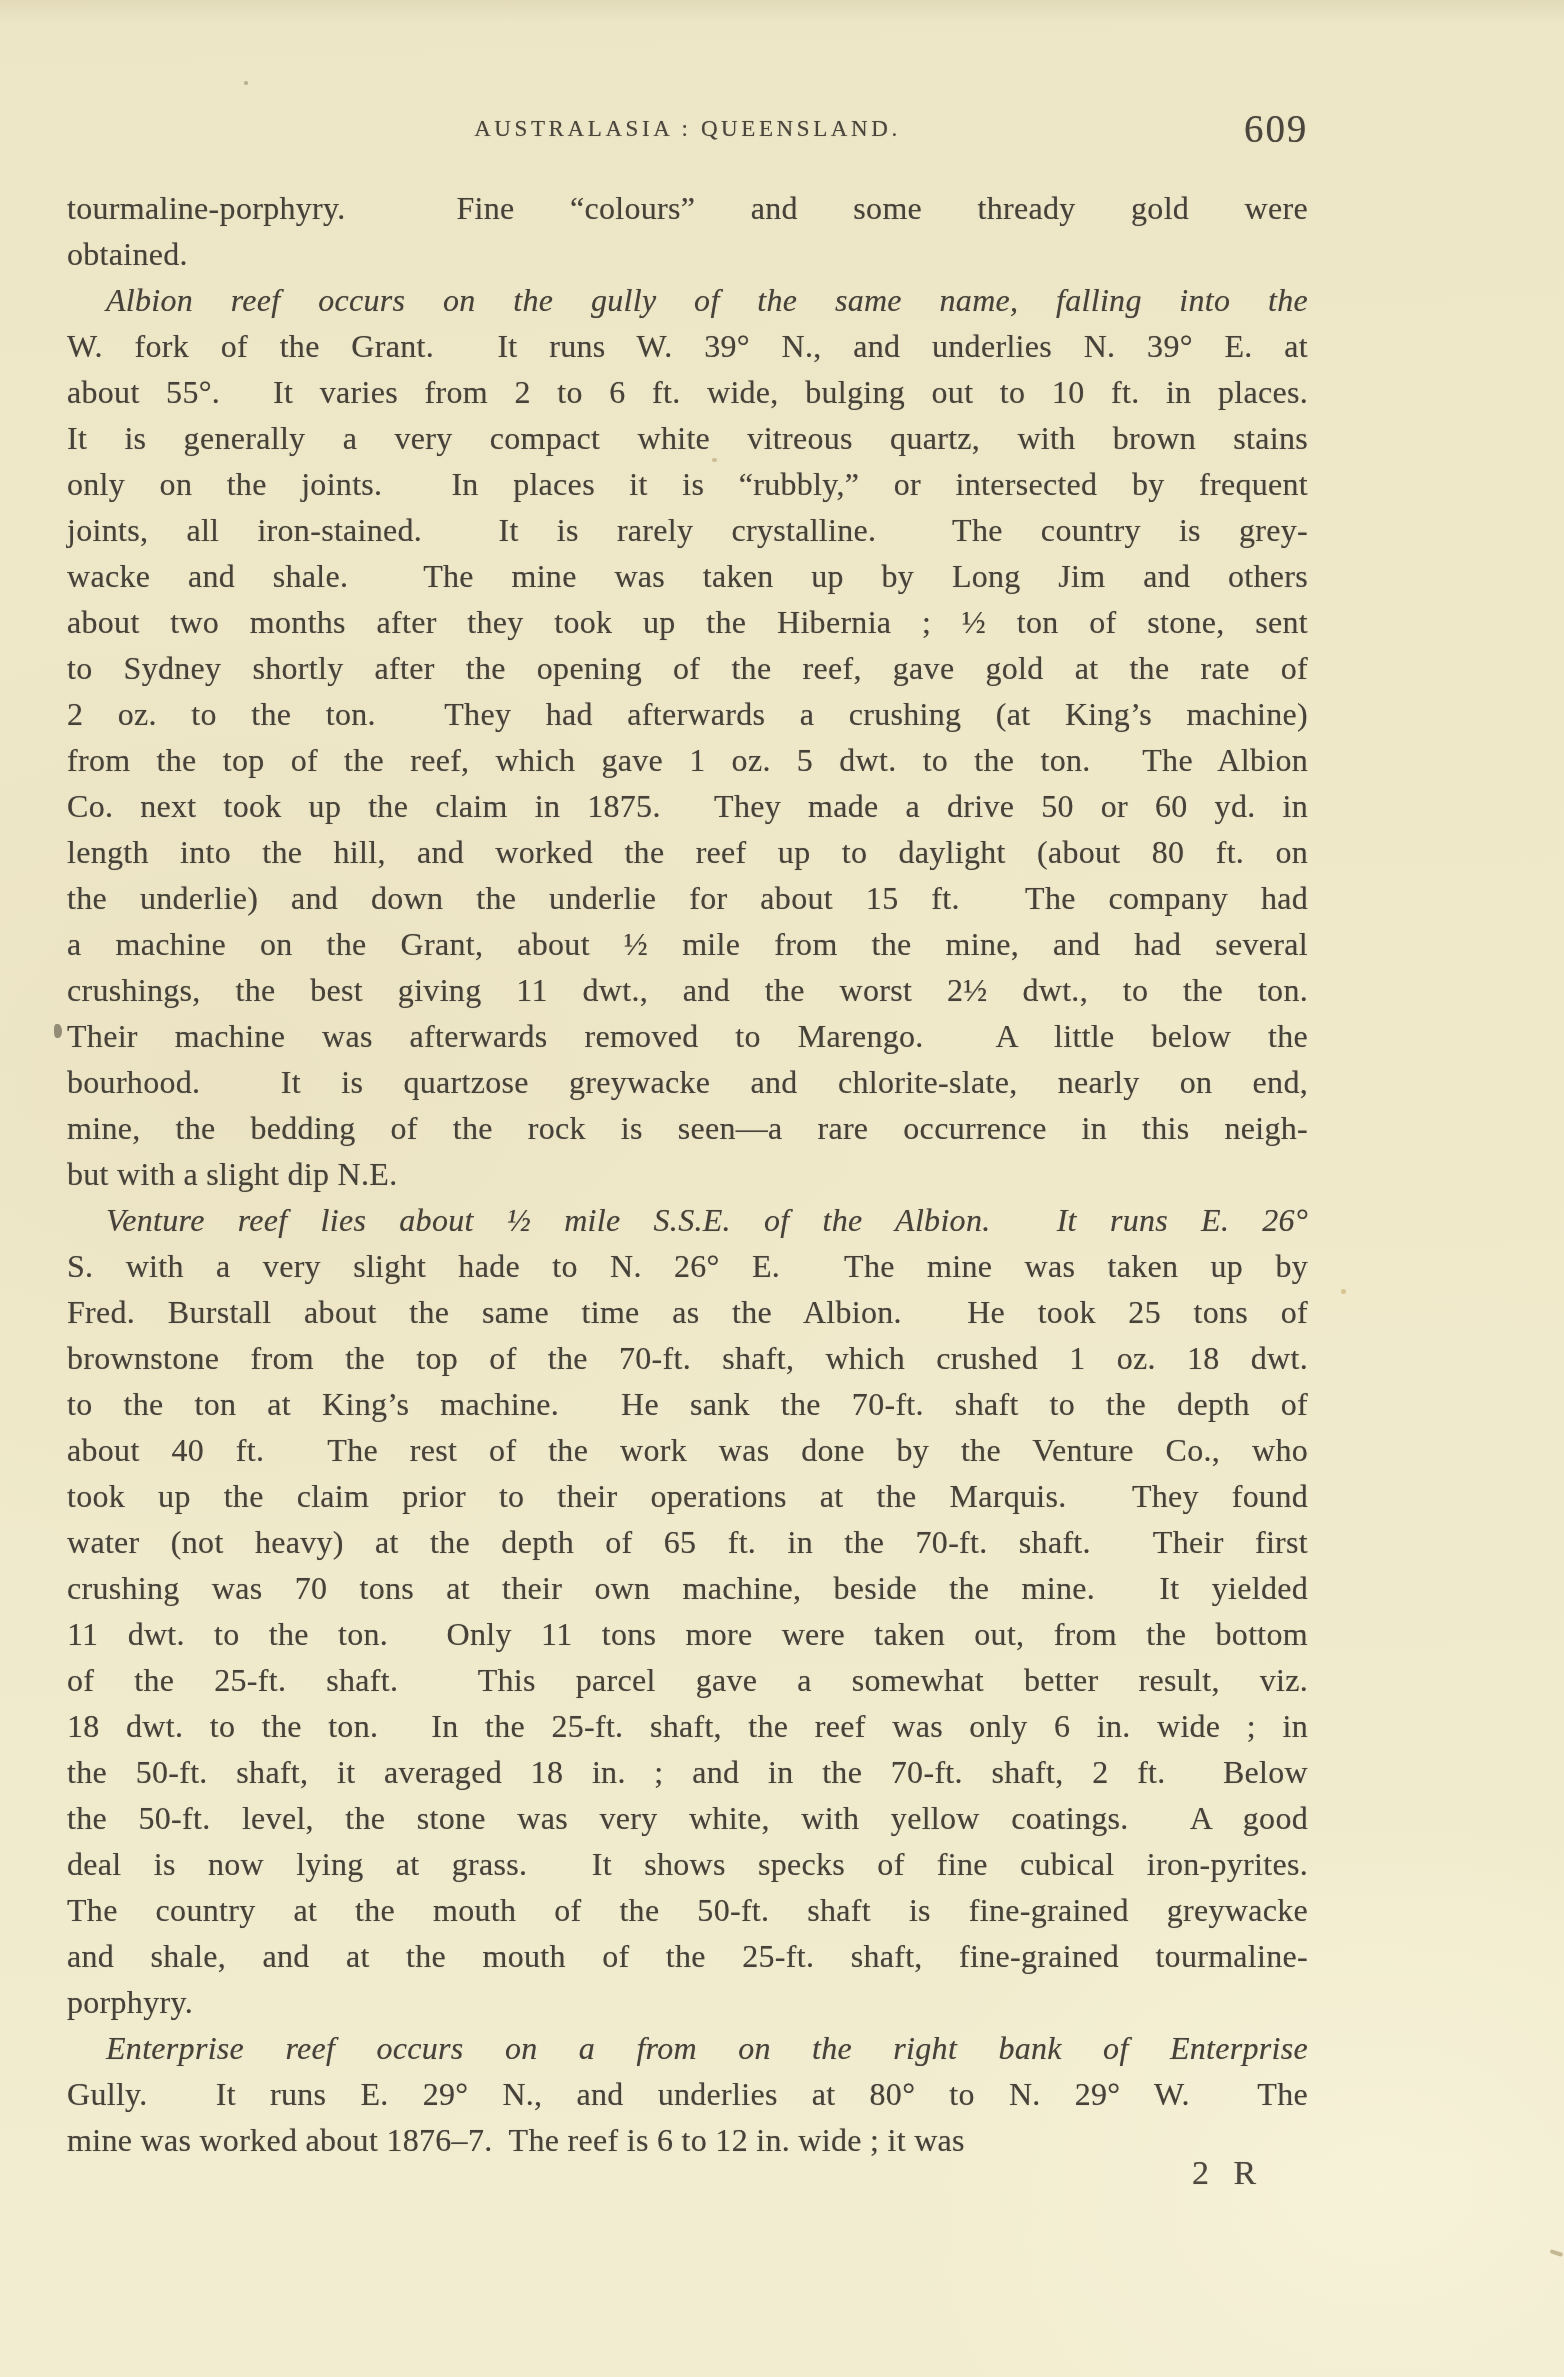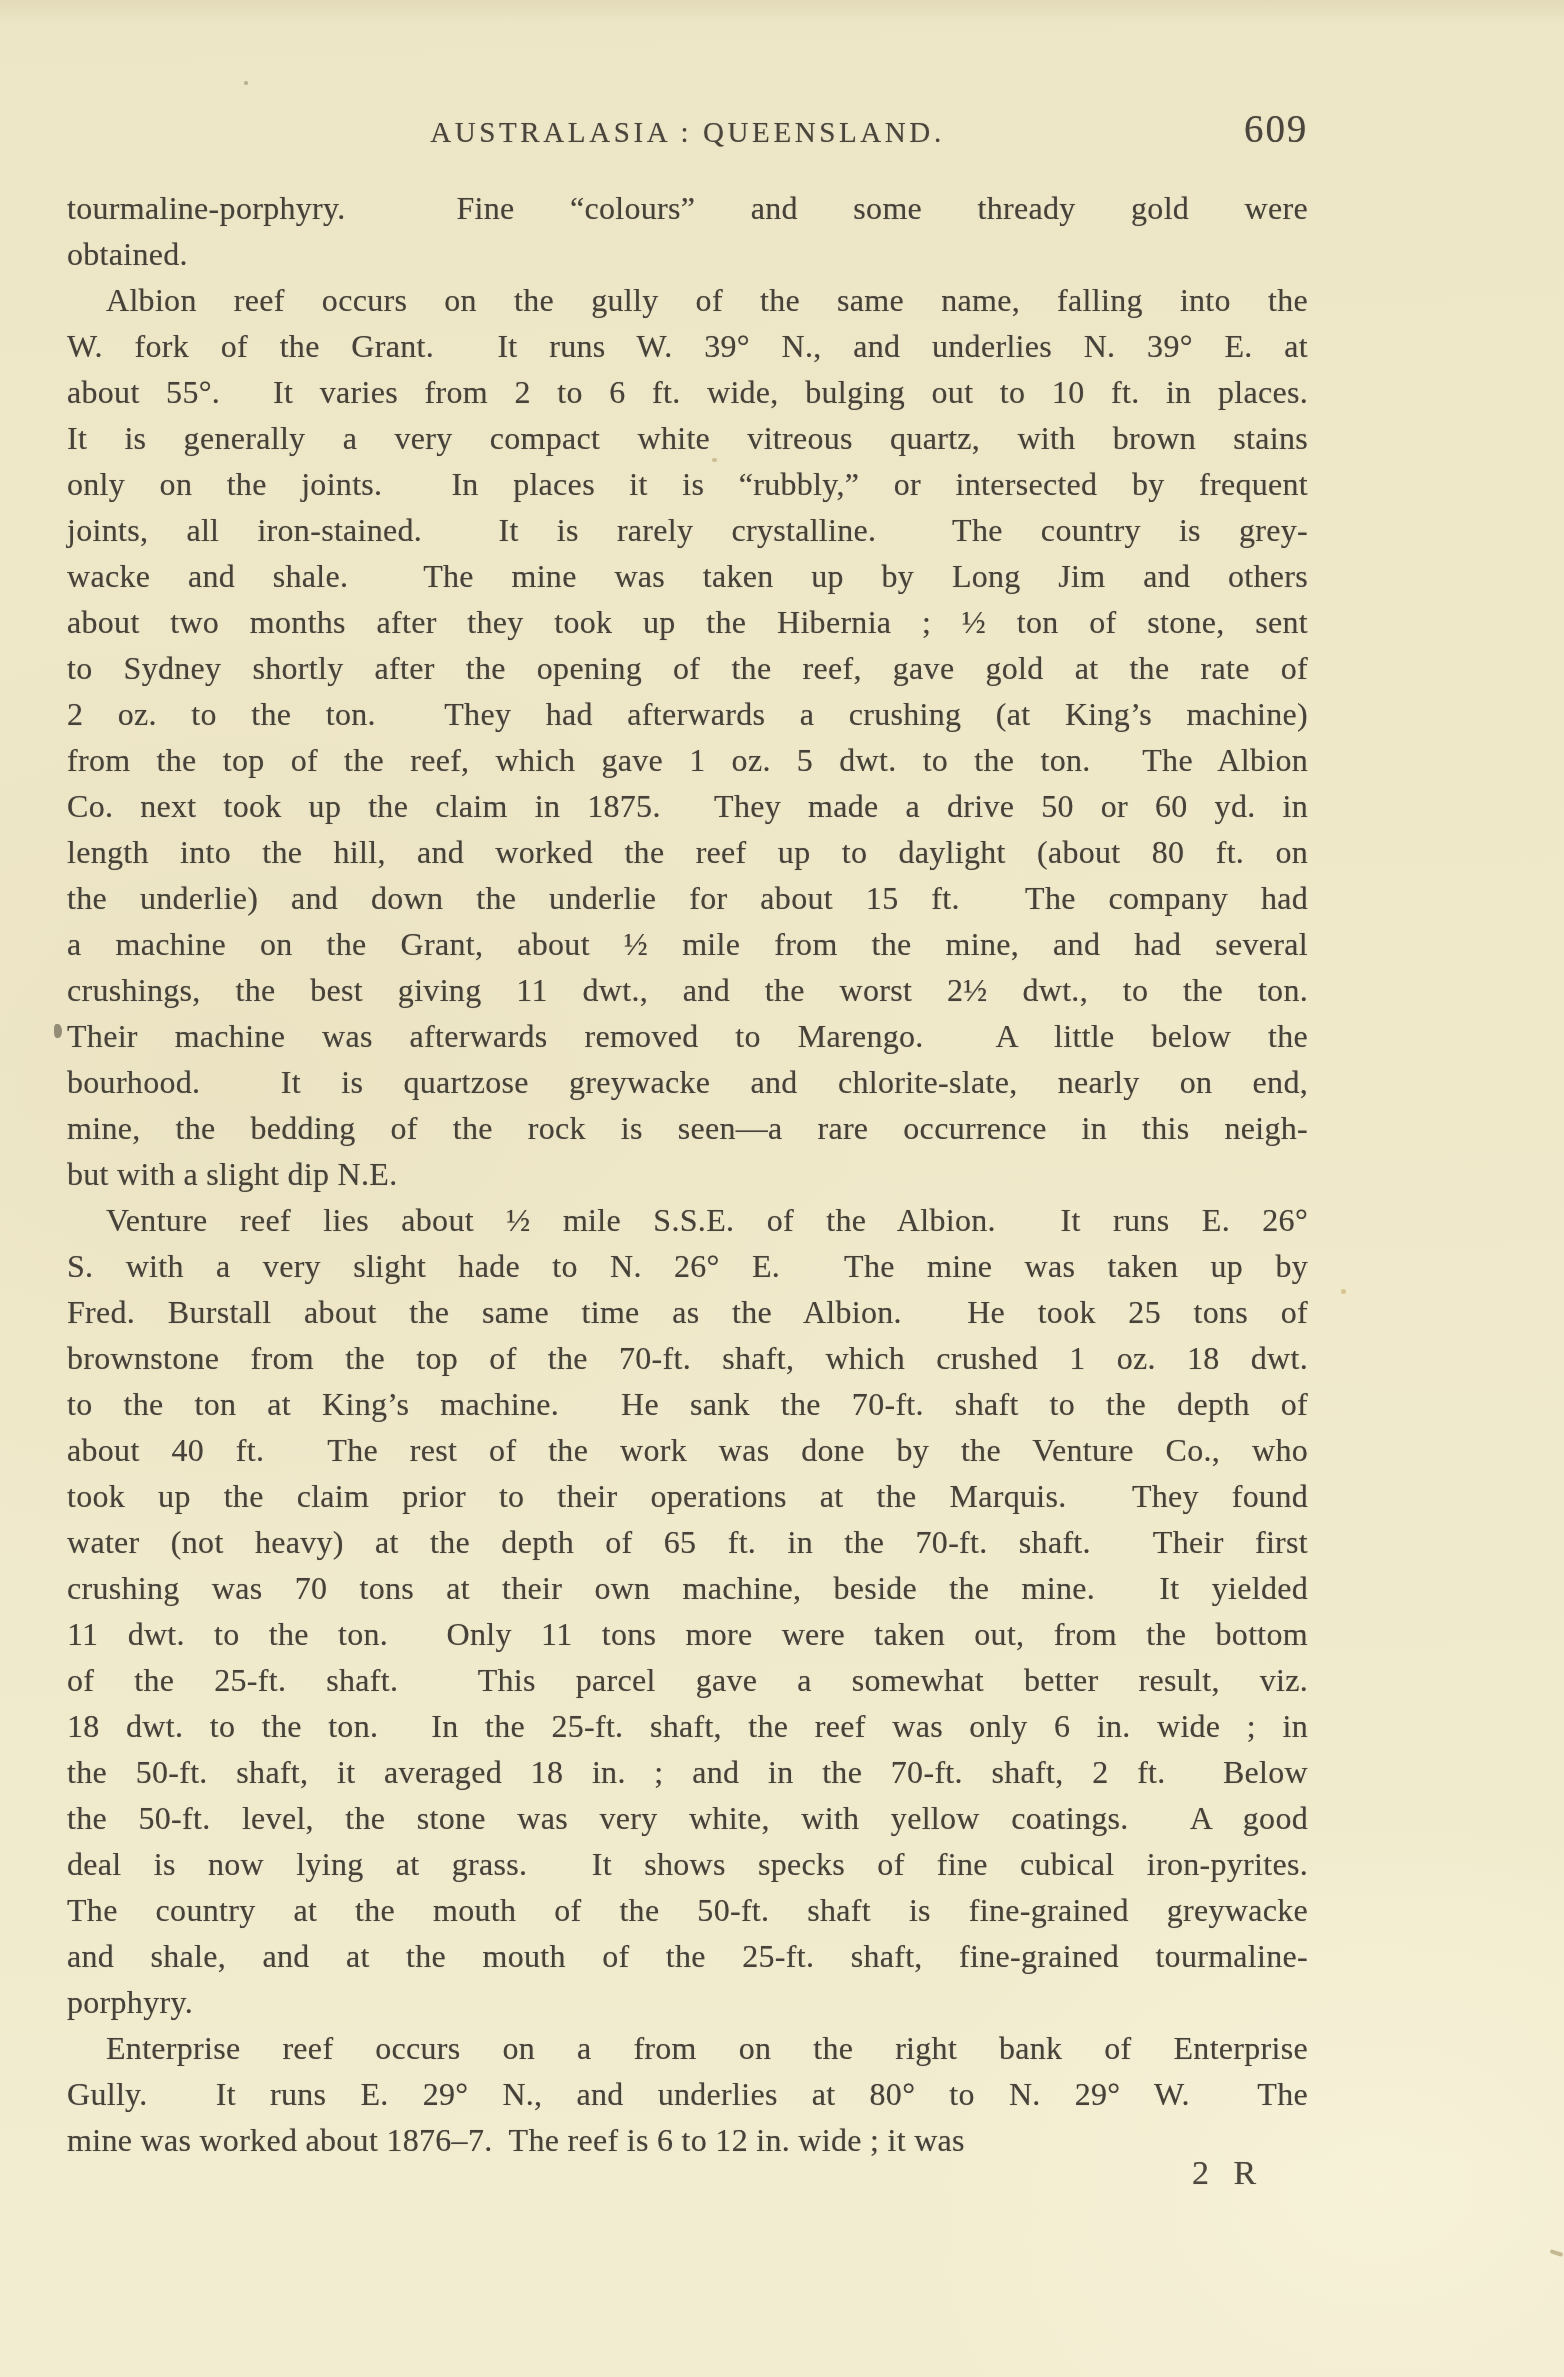--- a/index.html
+++ b/index.html
@@ -28,21 +28,21 @@
   .page::before{
     content:"";
     position:absolute;left:0;top:0;right:0;height:23px;
     background:linear-gradient(180deg, rgba(205,196,158,.35), rgba(205,196,158,0));
     pointer-events:none;
   }
   .running-title{
     position:absolute;
     left:67px; width:1241px; top:116px;
     text-align:center;
-    font-size:29px;
+    font-size:23px;
     letter-spacing:3.6px;
     color:#4a463d;
     text-shadow:0 0 0.9px rgba(70,64,52,.5);
     white-space:pre;
   }
   .page-number{
     position:absolute;
     left:67px; width:1241px; top:106px;
     text-align:right;
     font-size:39px;
@@ -66,20 +66,21 @@
     text-align:justify;
     text-align-last:justify;
     text-justify:inter-word;
     overflow:visible;
   }
   .line.last{
     text-align-last:left;
   }
   .line.indent{
     padding-left:39px;
+    font-style:italic;
   }
   .sig-row{
     position:absolute;
     left:67px; top:2150px;
     width:1241px;
     height:46px;
     line-height:46px;
     text-align:right;
     font-size:34px;
     color:#4c483f;

